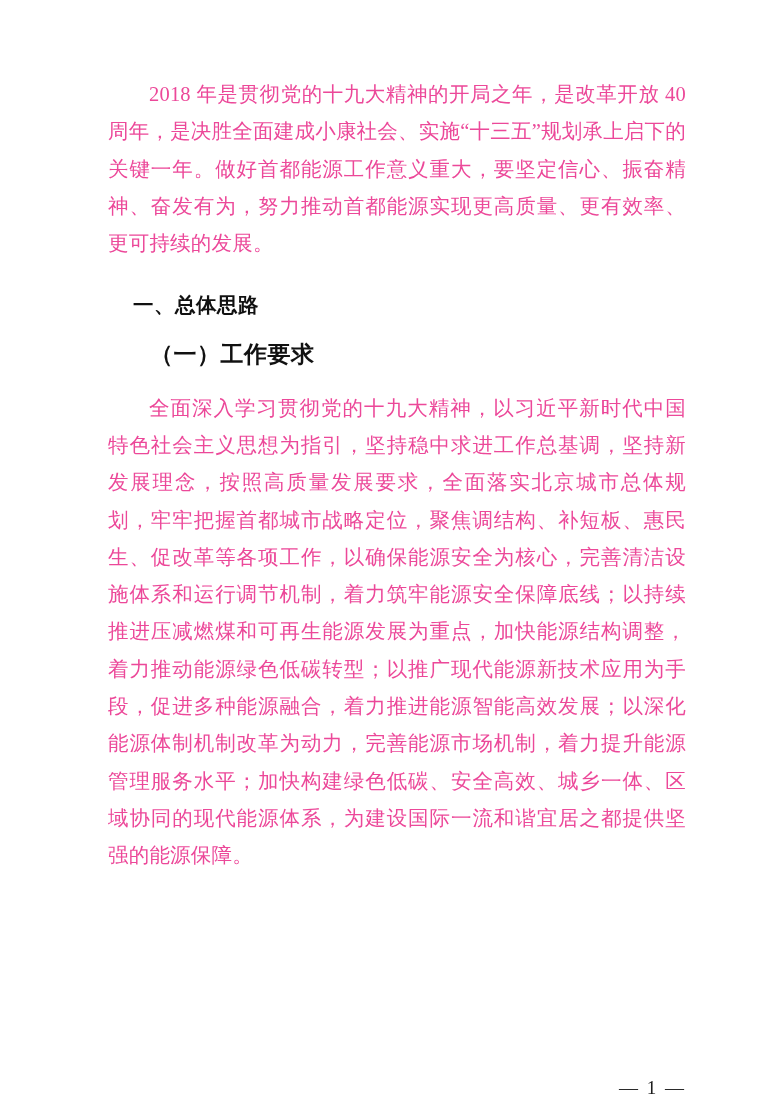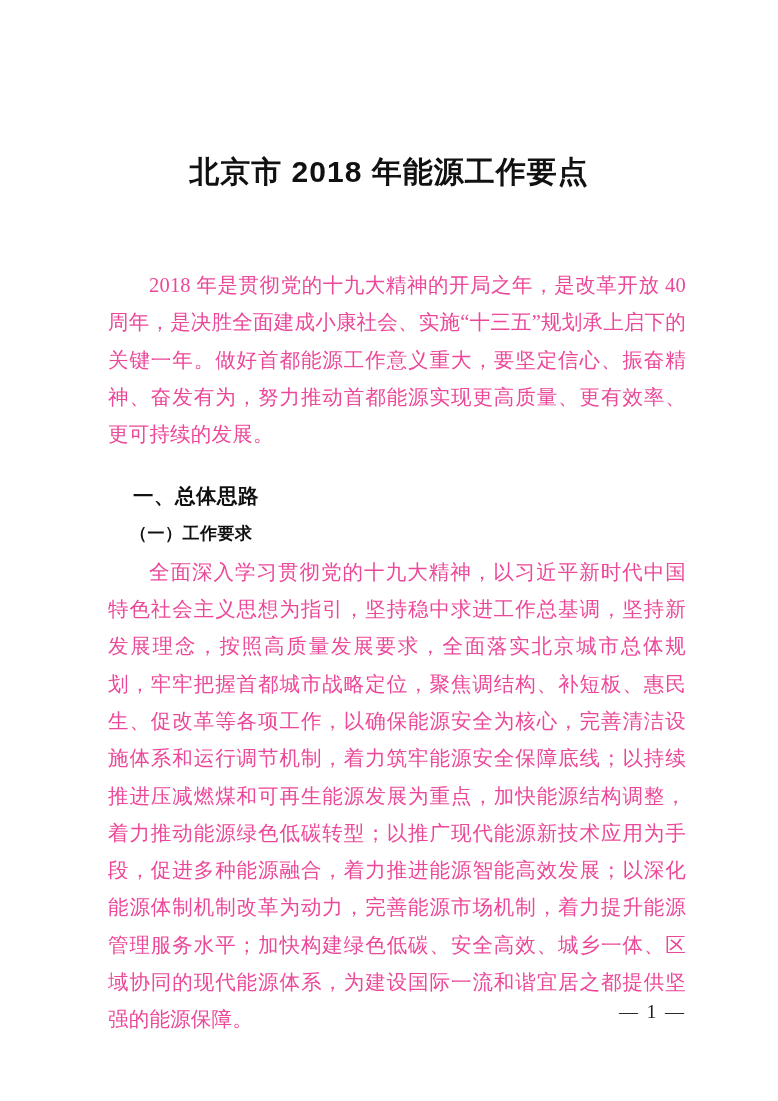--- a/index.html
+++ b/index.html
@@ -54,46 +54,45 @@
     font-size: 20.5px;
     line-height: 1.82;
     margin: 24px 0 0 0;
     text-indent: 2em;
     letter-spacing: 0.5px;
     font-family: "Liberation Sans", "DejaVu Sans", sans-serif;
     color: #111111;
   }
   .heading2 {
     font-weight: bold;
-    font-size: 17px;
+    font-size: 23px;
     line-height: 1.82;
-    margin: 4px;
+    margin: 12px;
     text-indent: 2em;
     letter-spacing: 0.5px;
-    font-family: Liberation Serif, serif;
+    font-family: Liberation Mono, monospace;
     color: #111111;
   }
   .para-main {
     margin-top: 2px;
   }
   .page-number {
     position: absolute;
     right: 92px;
     bottom: 78px;
     font-size: 19px;
     letter-spacing: 2px;
     color: #1c1c1c;
   }
 </style>
 </head>
 <body>
 
 <div class="page">
 
-  <h1 class="doc-title">北京市 2018 年能源工作要点</h1>
 
   <div class="body-block">
 
     <p class="para indent">2018 年是贯彻党的十九大精神的开局之年，是改革开放 40 周年，是决胜全面建成小康社会、实施“十三五”规划承上启下的关键一年。做好首都能源工作意义重大，要坚定信心、振奋精神、奋发有为，努力推动首都能源实现更高质量、更有效率、更可持续的发展。</p>
 
     <p class="heading1">一、总体思路</p>
 
     <p class="heading2">（一）工作要求</p>
 
     <p class="para indent para-main">全面深入学习贯彻党的十九大精神，以习近平新时代中国特色社会主义思想为指引，坚持稳中求进工作总基调，坚持新发展理念，按照高质量发展要求，全面落实北京城市总体规划，牢牢把握首都城市战略定位，聚焦调结构、补短板、惠民生、促改革等各项工作，以确保能源安全为核心，完善清洁设施体系和运行调节机制，着力筑牢能源安全保障底线；以持续推进压减燃煤和可再生能源发展为重点，加快能源结构调整，着力推动能源绿色低碳转型；以推广现代能源新技术应用为手段，促进多种能源融合，着力推进能源智能高效发展；以深化能源体制机制改革为动力，完善能源市场机制，着力提升能源管理服务水平；加快构建绿色低碳、安全高效、城乡一体、区域协同的现代能源体系，为建设国际一流和谐宜居之都提供坚强的能源保障。</p>

